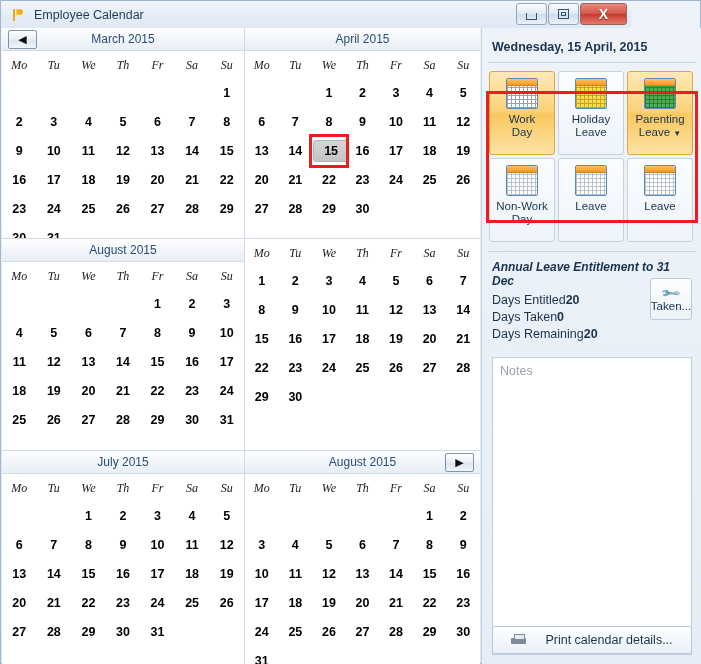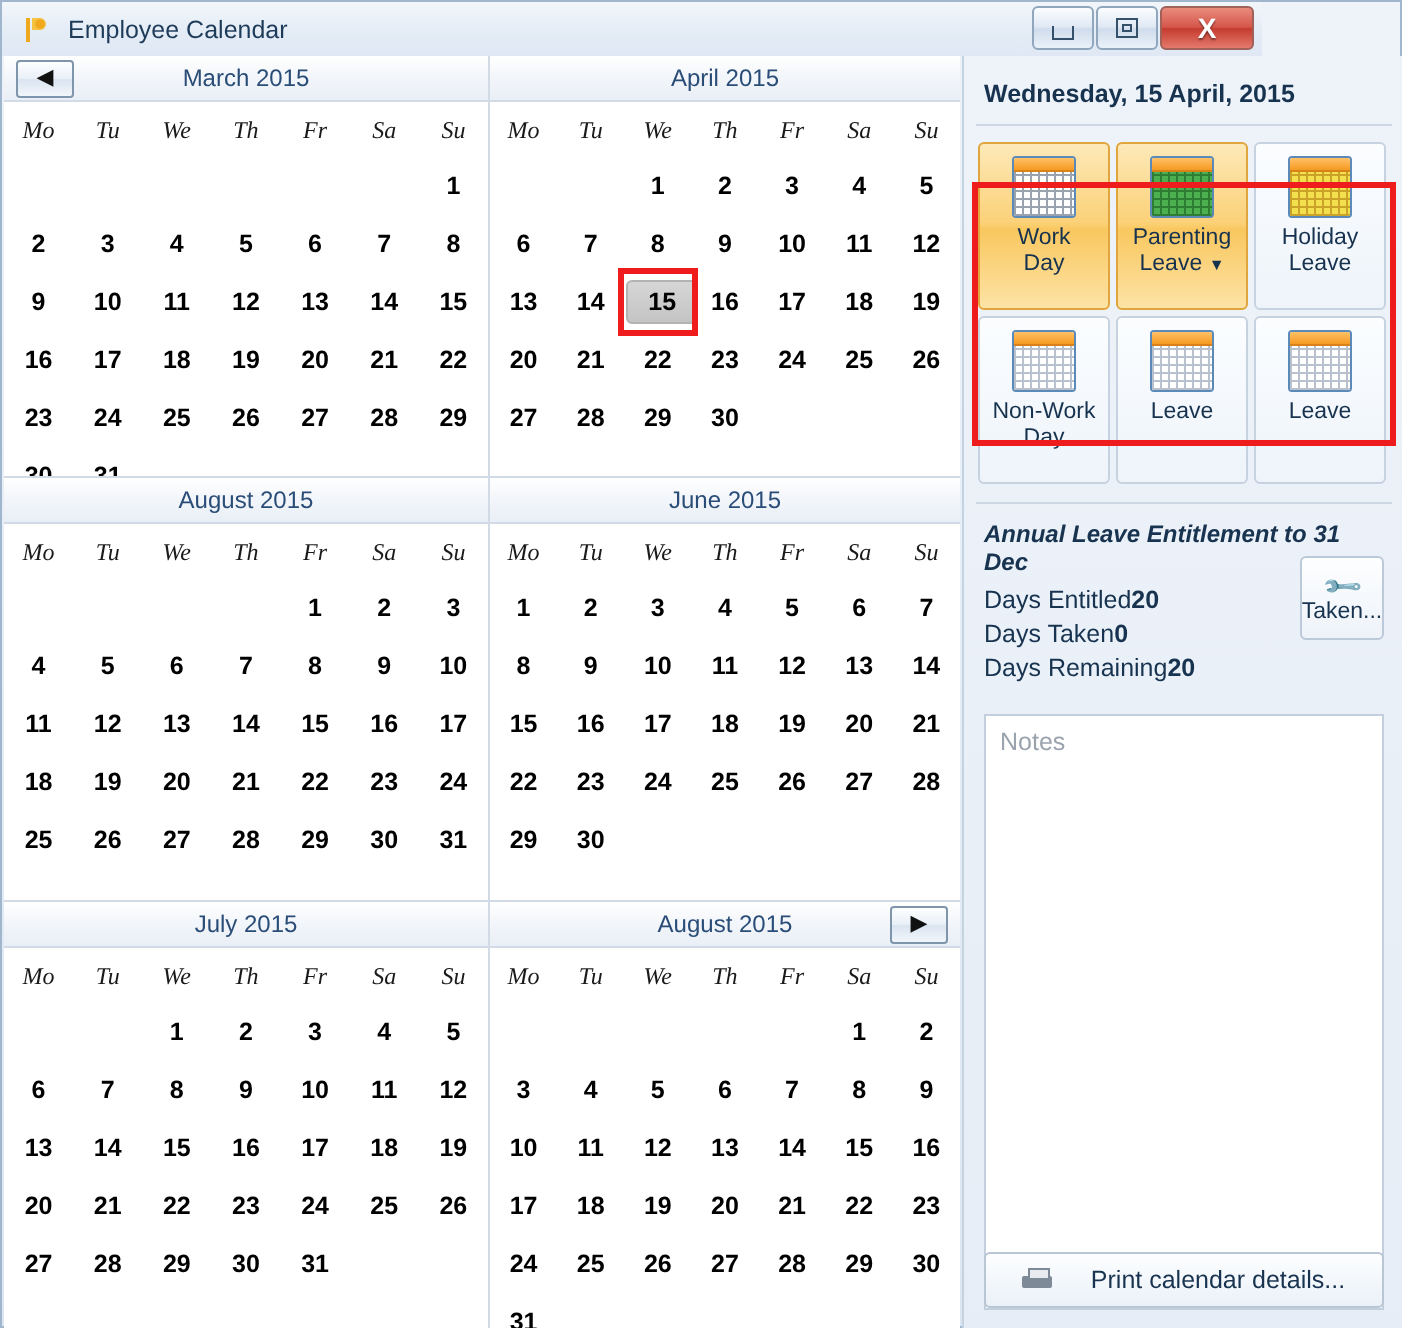--- a/index.html
+++ b/index.html
@@ -465,23 +465,20 @@
                 <td></td>
                 <td></td>
               </tr>
             </tbody>
           </table>
       </div>
 
       <div class="vsep"></div>
 
       <div class="month">
-        <div class="mhdr">
-          <span class="mtitle">June 2015</span>
-        </div>
         <table class="grid">
             <tbody>
               <tr>
                 <th>Mo</th>
                 <th>Tu</th>
                 <th>We</th>
                 <th>Th</th>
                 <th>Fr</th>
                 <th>Sa</th>
                 <th>Su</th>
@@ -707,36 +704,36 @@
         <div class="btnrow">
           <div class="lvbtn sel">
             <div class="calicon">
               <div class="bar"></div>
                 <div class="cells grey"></div>
             </div>
             <span>Work</span>
             <span>Day</span>
           </div>
 
+          <div class="lvbtn">
+            <div class="calicon">
+              <div class="bar"></div>
+                <div class="cells yellow"></div>
+            </div>
+            <span>Holiday</span>
+            <span>Leave</span>
+          </div>
+
           <div class="lvbtn sel">
             <div class="calicon">
               <div class="bar"></div>
                 <div class="cells green"></div>
             </div>
             <span>Parenting</span>
             <span><span>Leave</span> <span class="caret">▼</span></span>
-          </div>
-
-          <div class="lvbtn">
-            <div class="calicon">
-              <div class="bar"></div>
-                <div class="cells yellow"></div>
-            </div>
-            <span>Holiday</span>
-            <span>Leave</span>
           </div>
         </div>
 
         <div class="btnrow">
           <div class="lvbtn">
             <div class="calicon">
               <div class="bar"></div>
                 <div class="cells light"></div>
             </div>
             <span>Non-Work</span>

